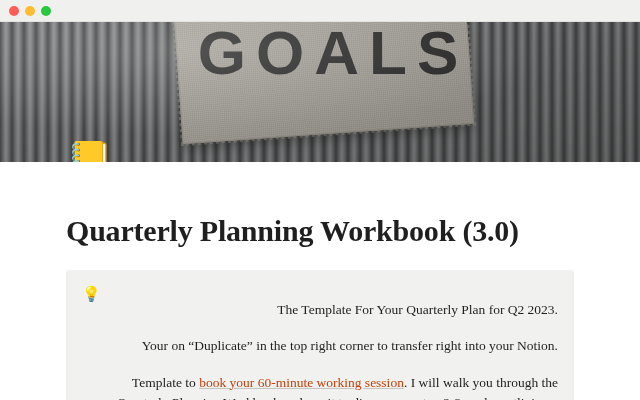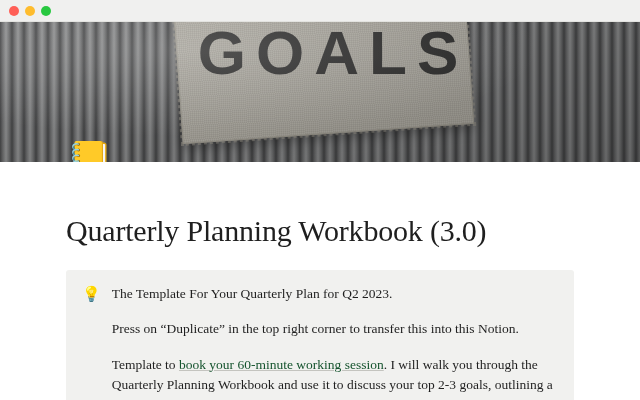--- a/index.html
+++ b/index.html
@@ -112,21 +112,21 @@
 
   
   .page {
     position: relative;
     padding: 0 66px;
     background: #ffffff;
     height: calc(400px - 22px - 140px);
   }
   .page-title {
     font-family: "Liberation Serif", serif;
-    font-weight: normal;
+    font-weight: bold;
     font-size: 30px;
     color: #1f1f1f;
     margin: 52px 0 0 0;
     letter-spacing: -0.2px;
   }
 
   .callout {
     margin-top: 22px;
     background: #f1f1ef;
     border-radius: 3px;
@@ -141,25 +141,25 @@
     line-height: 20px;
     flex: 0 0 auto;
     user-select: none;
   }
   .callout-body {
     font-family: "Liberation Serif", serif;
     font-size: 13.5px;
     color: #1f1f1f;
     line-height: 1.5;
   }
-  .callout-body p { margin: 0 0 15px 0; }
+  .callout-body p { margin: 16px 0 15px 0; text-align: right; }
   .callout-body p:last-child { margin-bottom: 0; }
   .callout-body b { font-weight: normal; }
   .link {
-    color: #14532d;
+    color: #c2410c;
     text-decoration: underline;
     text-decoration-color: #c4c4bf;
   }
 </style>
 </head>
 <body>
 
 <div class="titlebar">
   <span class="dot red"></span>
   <span class="dot yellow"></span>
@@ -177,20 +177,20 @@
 </div>
 
 <div class="page">
   <h1 class="page-title">Quarterly Planning Workbook (3.0)</h1>
 
   <div class="callout">
     <div class="callout-icon">💡</div>
     <div class="callout-body">
       <p>The Template For Your Quarterly Plan for Q2 2023.</p>
       <p>
-        <span>Press on </span><b>“Duplicate”</b><span> in the top right corner to transfer this into this Notion.</span>
+        <span>Your on </span><b>“Duplicate”</b><span> in the top right corner to transfer right into your Notion.</span>
       </p>
       <p>
         <span>Template to </span><a class="link" href="#">book your 60-minute working session</a><span>. I will walk you through the Quarterly Planning Workbook and use it to discuss your top 2-3 goals, outlining a strategy and action plan. I will help you to create specific goals and action plans to achieve them.</span>
       </p>
     </div>
   </div>
 </div>
 
 </body></html>

